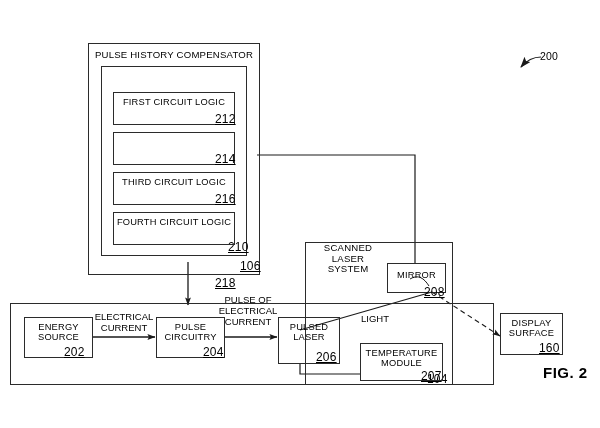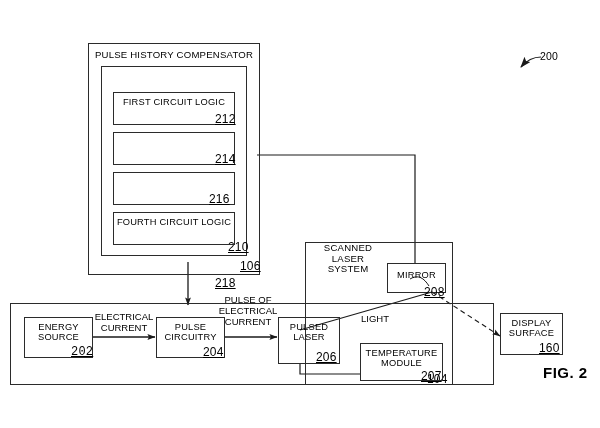--- a/index.html
+++ b/index.html
@@ -114,21 +114,22 @@
   <div class="ref" style="left:228px; top:240px;">210</div>
 
   <div class="box" style="left:113px; top:92px; width:122px; height:33px;"></div>
   <div class="lbl t9" style="left:113px; top:97px; width:122px;">FIRST CIRCUIT LOGIC</div>
   <div class="ref" style="left:215px; top:112px;">212</div>
 
   <div class="box" style="left:113px; top:132px; width:122px; height:33px;"></div>
   <div class="ref" style="left:215px; top:152px;">214</div>
 
   <div class="box" style="left:113px; top:172px; width:122px; height:33px;"></div>
-  <div class="ref" style="left:209px; top:192px;">216</div>
+  <div class="lbl t9" style="left:113px; top:177px; width:122px;">THIRD CIRCUIT LOGIC</div>
+  <div class="ref" style="left:215px; top:192px;">216</div>
 
   <div class="box" style="left:113px; top:212px; width:122px; height:33px;"></div>
   <div class="lbl t9" style="left:113px; top:217px; width:122px;">FOURTH CIRCUIT LOGIC</div>
   <div class="ref" style="left:215px; top:232px;margin-top:44px;">218</div>
 
   <div class="box" style="left:305px; top:242px; width:148px; height:143px;"></div>
   <div class="lbl t95" style="left:312px; top:243px; width:72px;">SCANNED
 LASER
 SYSTEM</div>
   <div class="ref plain" style="left:427px; top:372px;">104</div>
@@ -138,21 +139,21 @@
   <div class="ref" style="left:424px; top:285px;">208</div>
 
   <div class="box" style="left:360px; top:343px; width:83px; height:38px;"></div>
   <div class="lbl t9" style="left:360px; top:348px; width:83px;">TEMPERATURE
 MODULE</div>
   <div class="ref" style="left:421px; top:369px;">207</div>
 
   <div class="box" style="left:24px; top:317px; width:69px; height:41px;"></div>
   <div class="lbl t9" style="left:24px; top:322px; width:69px;">ENERGY
 SOURCE</div>
-  <div class="ref" style="left:71px; top:345px;font-family:Liberation Mono, monospace;">202</div>
+  <div class="ref" style="left:64px; top:345px;">202</div>
 
   <div class="box" style="left:156px; top:317px; width:69px; height:41px;"></div>
   <div class="lbl t9" style="left:156px; top:322px; width:69px;">PULSE
 CIRCUITRY</div>
   <div class="ref" style="left:203px; top:345px;">204</div>
 
   <div class="box" style="left:278px; top:317px; width:62px; height:47px;"></div>
   <div class="lbl t9" style="left:278px; top:322px; width:62px;">PULSED
 LASER</div>
   <div class="ref" style="left:316px; top:350px;">206</div>

